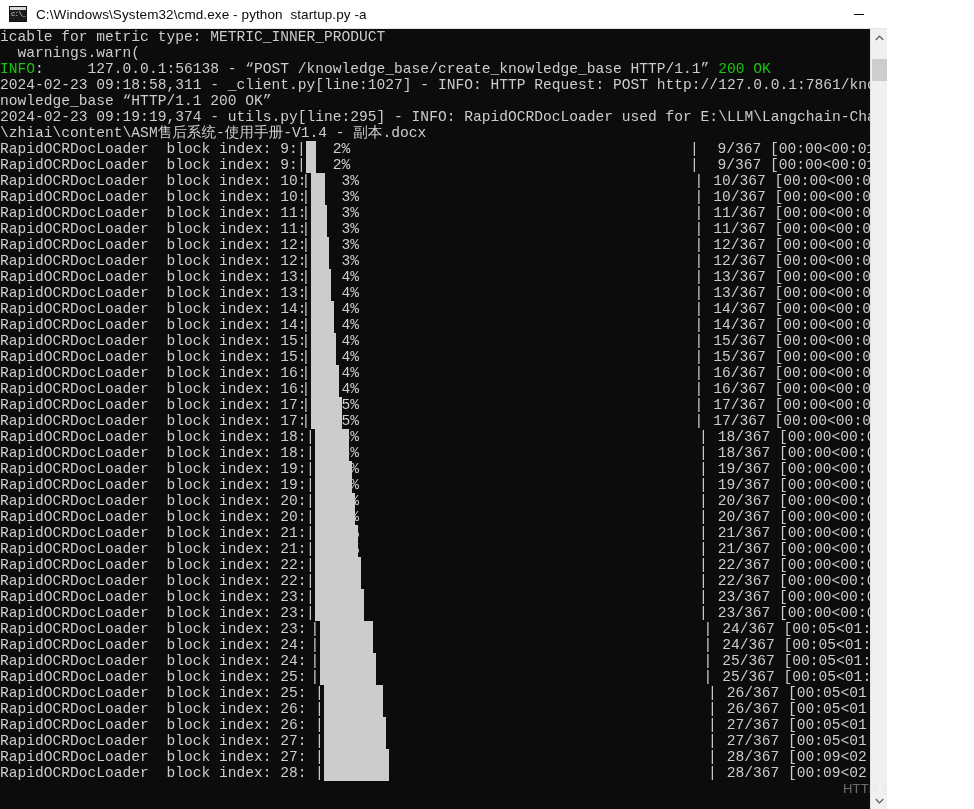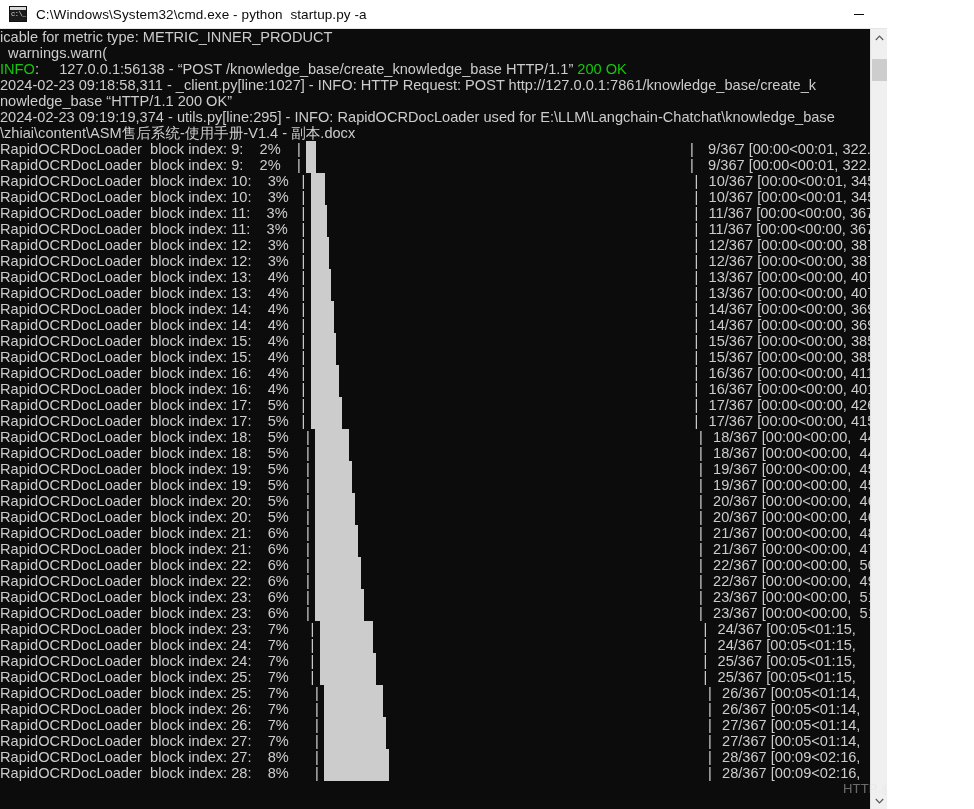--- a/index.html
+++ b/index.html
@@ -79,21 +79,21 @@
   .win-btn svg { display: block; }
 
   
   .console {
     position: absolute;
     left: 0; top: 29px;
     width: 957px;
     height: 780px;
     background: #0c0c0c;
     overflow: hidden;
-    font-family: Liberation Sans, sans-serif;
+    font-family: Liberation Mono, monospace;
     font-size: 14.6px;
     line-height: 16px;
     color: #cccccc;
     white-space: pre;
   }
   .console .row {
     height: 16px;
     line-height: 16px;
     white-space: pre;
     position: relative;

